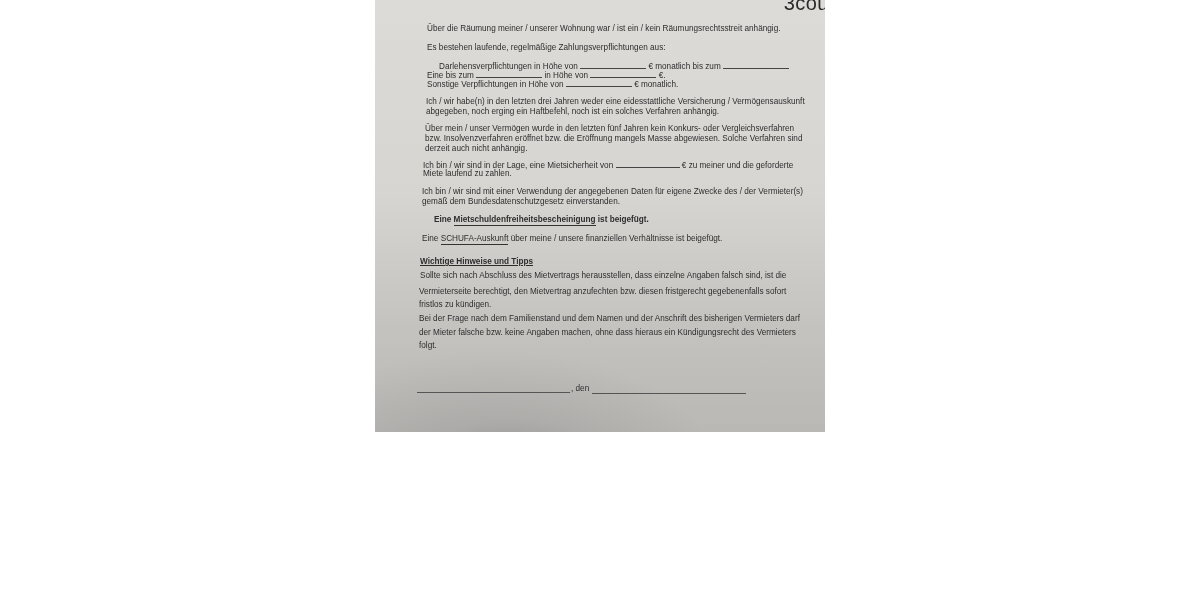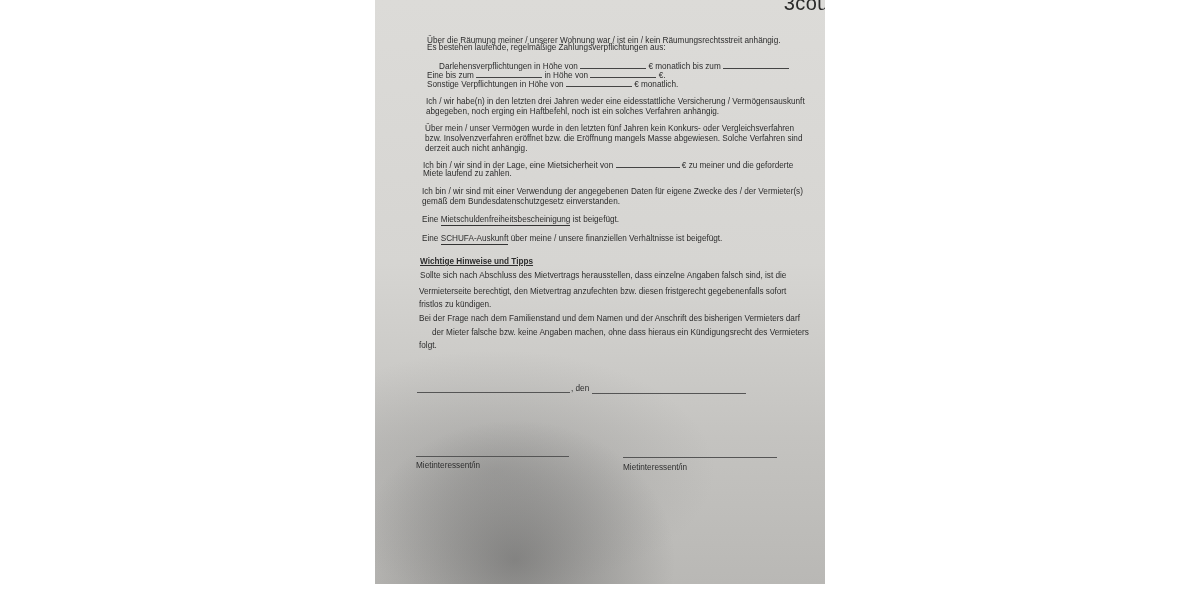--- a/index.html
+++ b/index.html
@@ -1,21 +1,21 @@
 <!DOCTYPE html>
 <html><head>
 <meta charset="utf-8">
 <style>
   html, body { margin: 0; padding: 0; }
   body {
     width: 1200px; height: 600px; background: #ffffff; position: relative; overflow: hidden;
     font-family: "Liberation Sans", sans-serif;
   }
   .page {
-    position: absolute; left: 375px; top: 0; width: 450px; height: 584px;
+    position: absolute; left: 375px; top: 0; width: 450px; height: 432px;
     background:
       radial-gradient(ellipse 160px 140px at 140px 560px, rgba(90,90,90,0.55), rgba(90,90,90,0) 100%),
       radial-gradient(ellipse 220px 120px at 120px 470px, rgba(120,120,120,0.35), rgba(120,120,120,0) 100%),
       linear-gradient(180deg, #dcdbd8 0%, #d6d5d2 45%, #c4c3c0 75%, #b9b8b5 100%);
     color: #2b2b2b;
     overflow: hidden;
   }
   .logo-frag {
     position: absolute; right: -4px; top: -8px; font-size: 20px; color: #2a2a2a; letter-spacing: 0.5px;
   }
@@ -25,21 +25,21 @@
   .ul { border-bottom: 0.9px solid #333; padding-bottom: 1px; }
   .heading { font-weight: bold; text-decoration: underline; }
   .sigline { position: absolute; border-top: 1px solid #555; height: 0; }
 </style>
 </head>
 <body>
 
 <div class="page">
   <div class="logo-frag">3cou</div>
 
-  <div class="t" style="left:52px;top:36px;">Über die Räumung meiner / unserer Wohnung war / ist ein / kein Räumungsrechtsstreit anhängig.</div>
+  <div class="t" style="left:52px;top:24px;">Über die Räumung meiner / unserer Wohnung war / ist ein / kein Räumungsrechtsstreit anhängig.</div>
 
   <div class="t" style="left:52px;top:43px;">Es bestehen laufende, regelmäßige Zahlungsverpflichtungen aus:</div>
   <div class="t" style="left:52px;top:61px;margin-left:12px;">
     <span>Darlehensverpflichtungen in Höhe von</span>
     <span class="blank" style="width:66px"></span>
     <span>€ monatlich bis zum</span>
     <span class="blank" style="width:66px"></span>
   </div>
   <div class="t" style="left:52px;top:70px;">
     <span>Eine bis zum</span>
@@ -60,38 +60,38 @@
 
   <div class="t" style="left:48px;top:160px;">
     <span>Ich bin / wir sind in der Lage, eine Mietsicherheit von</span>
     <span class="blank" style="width:64px"></span>
     <span>€ zu meiner und die geforderte</span>
   </div>
   <div class="t" style="left:48px;top:169px;">Miete laufend zu zahlen.</div>
 
   <div class="p" style="left:47px;top:187px;width:392px;">Ich bin / wir sind mit einer Verwendung der angegebenen Daten für eigene Zwecke des  / der Vermieter(s) gemäß dem Bundesdatenschutzgesetz einverstanden.</div>
 
-  <div class="t" style="left:47px;top:215px;">
+  <div class="t" style="left:59px;top:215px;font-weight:bold;">
     <span>Eine</span>
     <span class="ul">Mietschuldenfreiheitsbescheinigung</span>
     <span>ist beigefügt.</span>
   </div>
 
   <div class="t" style="left:47px;top:234px;">
     <span>Eine</span>
     <span class="ul">SCHUFA-Auskunft</span>
     <span>über meine / unsere finanziellen Verhältnisse ist beigefügt.</span>
   </div>
 
   <div class="t heading" style="left:45px;top:257px;">Wichtige Hinweise und Tipps</div>
   <div class="t" style="left:44px;top:287px;">Vermieterseite berechtigt, den Mietvertrag anzufechten bzw. diesen fristgerecht gegebenenfalls sofort</div>
   <div class="t" style="left:45px;top:271px;">Sollte sich nach Abschluss des Mietvertrags herausstellen, dass einzelne Angaben falsch sind, ist die</div>
   <div class="t" style="left:44px;top:300px;">fristlos zu kündigen.</div>
   <div class="t" style="left:44px;top:314px;">Bei der Frage nach dem Familienstand und dem Namen und der Anschrift des bisherigen Vermieters darf</div>
-  <div class="t" style="left:57px;top:328px;">der Mieter falsche bzw. keine Angaben machen, ohne dass hieraus ein Kündigungsrecht des Vermieters</div>
+  <div class="t" style="left:44px;top:328px;">der Mieter falsche bzw. keine Angaben machen, ohne dass hieraus ein Kündigungsrecht des Vermieters</div>
   <div class="t" style="left:44px;top:341px;">folgt.</div>
 
   <div class="sigline" style="left:42px;top:392px;width:153px;"></div>
   <div class="t" style="left:196px;top:384px;">, den</div>
   <div class="sigline" style="left:217px;top:393px;width:154px;"></div>
 
   <div class="sigline" style="left:41px;top:456px;width:153px;"></div>
   <div class="t" style="left:41px;top:461px;">Mietinteressent/in</div>
   <div class="sigline" style="left:248px;top:457px;width:154px;"></div>
   <div class="t" style="left:248px;top:463px;">Mietinteressent/in</div>

